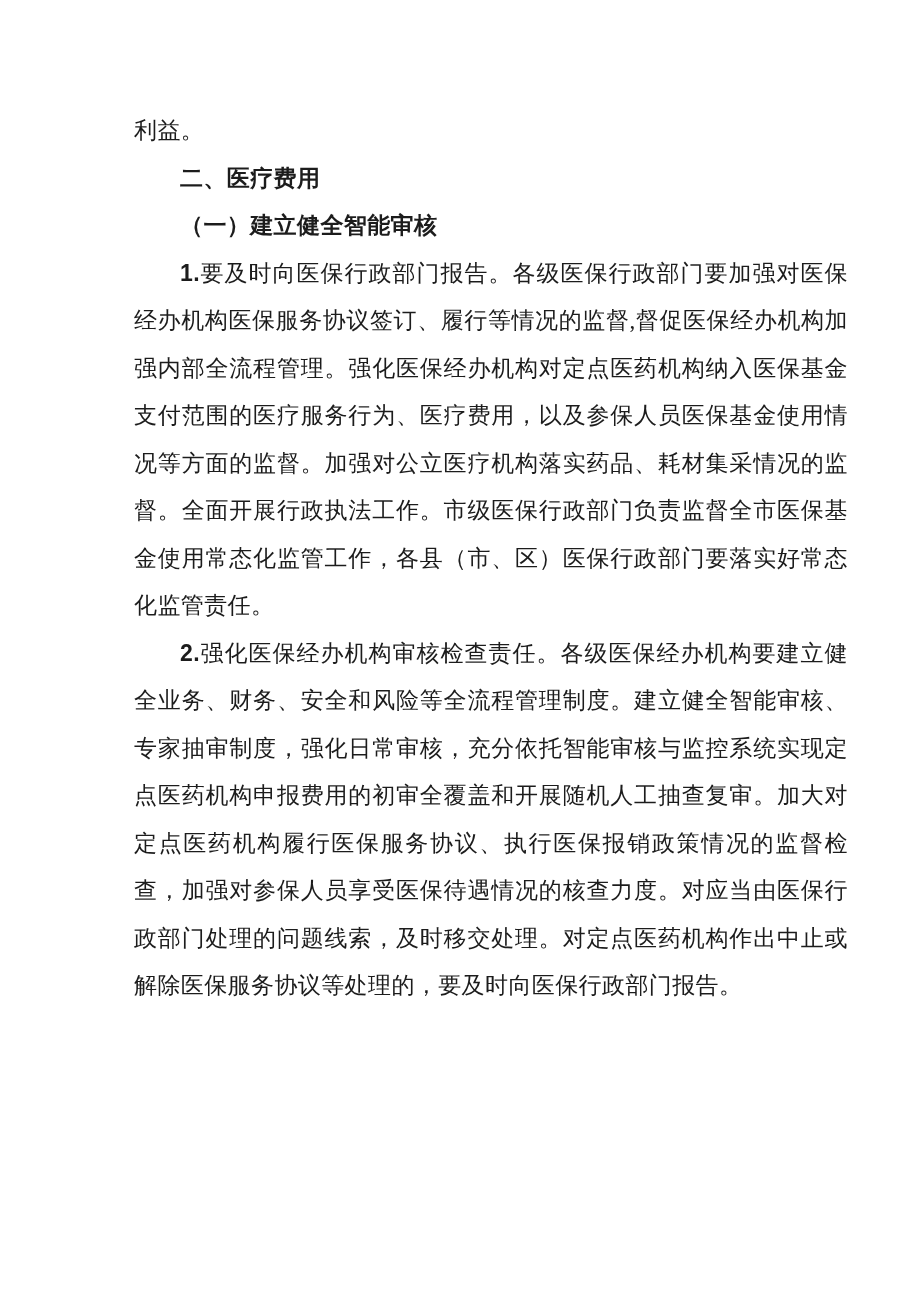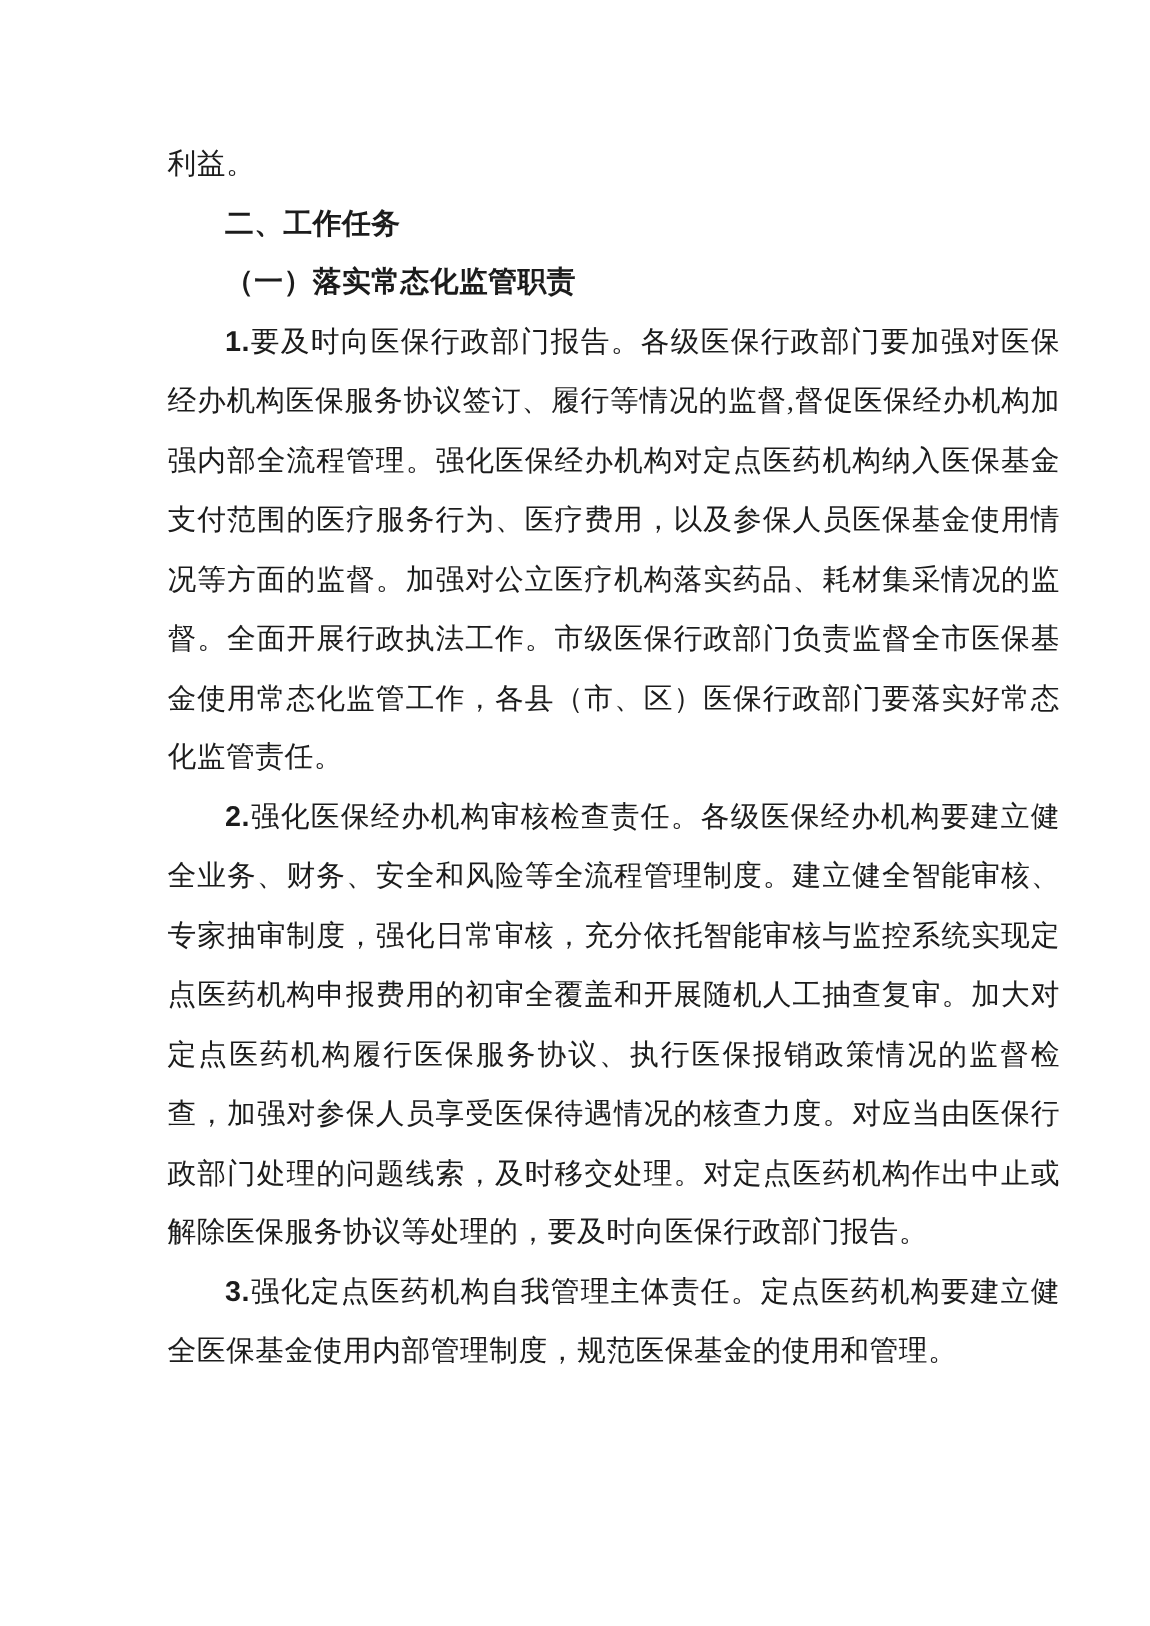--- a/index.html
+++ b/index.html
@@ -54,24 +54,23 @@
   }
 </style>
 </head>
 <body>
 
 <div class="doc-page" style="background: rgb(255, 255, 255); color: rgb(28, 28, 28);">
   <div class="doc-content">
 
     <p class="para continuation"><span>利益。</span></p>
 
-    <p class="para heading"><span>二、工作任务</span></p>
+    <p class="para heading"><span>二、医疗费用</span></p>
 
-    <p class="para subheading"><span>（一）落实常态化监管职责</span></p>
+    <p class="para subheading"><span>（一）建立健全智能审核</span></p>
 
     <p class="para numbered"><span class="item-number">1.</span><span>要及时向医保行政部门报告。各级医保行政部门要加强对医保经办机构医保服务协议签订、履行等情况的监督,督促医保经办机构加强内部全流程管理。强化医保经办机构对定点医药机构纳入医保基金支付范围的医疗服务行为、医疗费用，以及参保人员医保基金使用情况等方面的监督。加强对公立医疗机构落实药品、耗材集采情况的监督。全面开展行政执法工作。市级医保行政部门负责监督全市医保基金使用常态化监管工作，各县（市、区）医保行政部门要落实好常态化监管责任。</span></p>
 
     <p class="para numbered"><span class="item-number">2.</span><span>强化医保经办机构审核检查责任。各级医保经办机构要建立健全业务、财务、安全和风险等全流程管理制度。建立健全智能审核、专家抽审制度，强化日常审核，充分依托智能审核与监控系统实现定点医药机构申报费用的初审全覆盖和开展随机人工抽查复审。加大对定点医药机构履行医保服务协议、执行医保报销政策情况的监督检查，加强对参保人员享受医保待遇情况的核查力度。对应当由医保行政部门处理的问题线索，及时移交处理。对定点医药机构作出中止或解除医保服务协议等处理的，要及时向医保行政部门报告。</span></p>
 
-    <p class="para numbered"><span class="item-number">3.</span><span>强化定点医药机构自我管理主体责任。定点医药机构要建立健全医保基金使用内部管理制度，规范医保基金的使用和管理。</span></p>
 
   </div>
 </div>
 
 </body></html>

